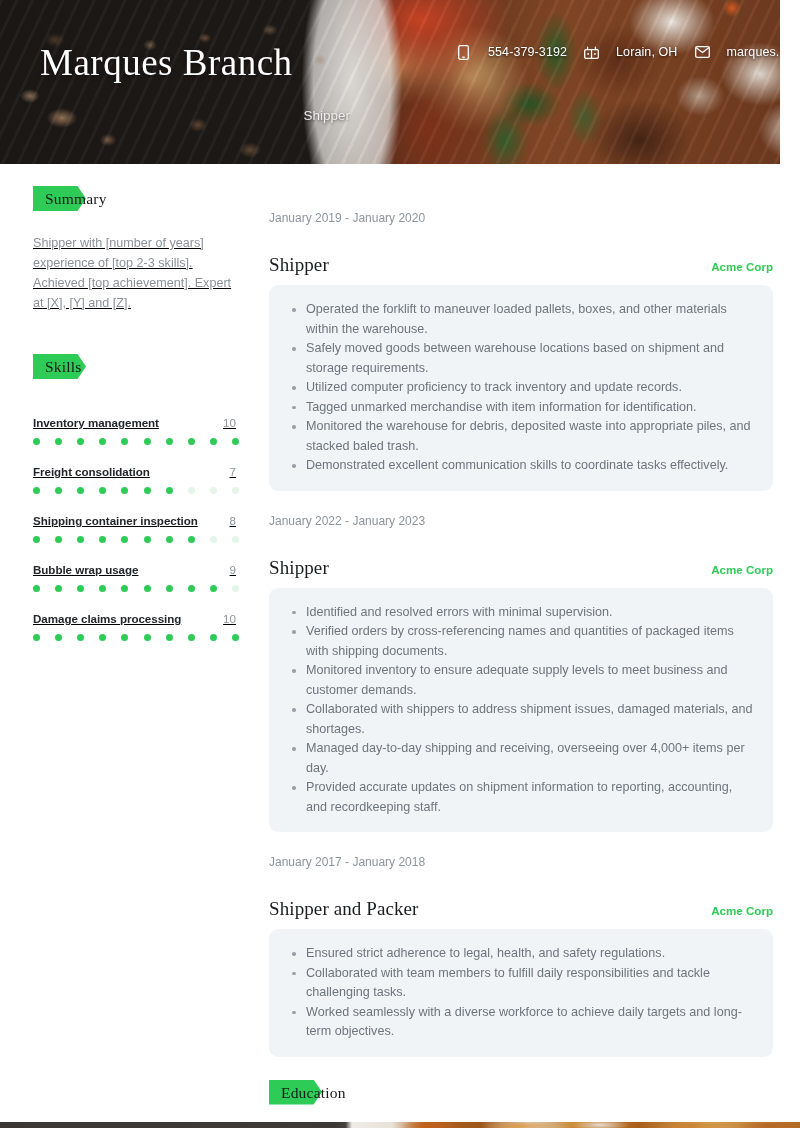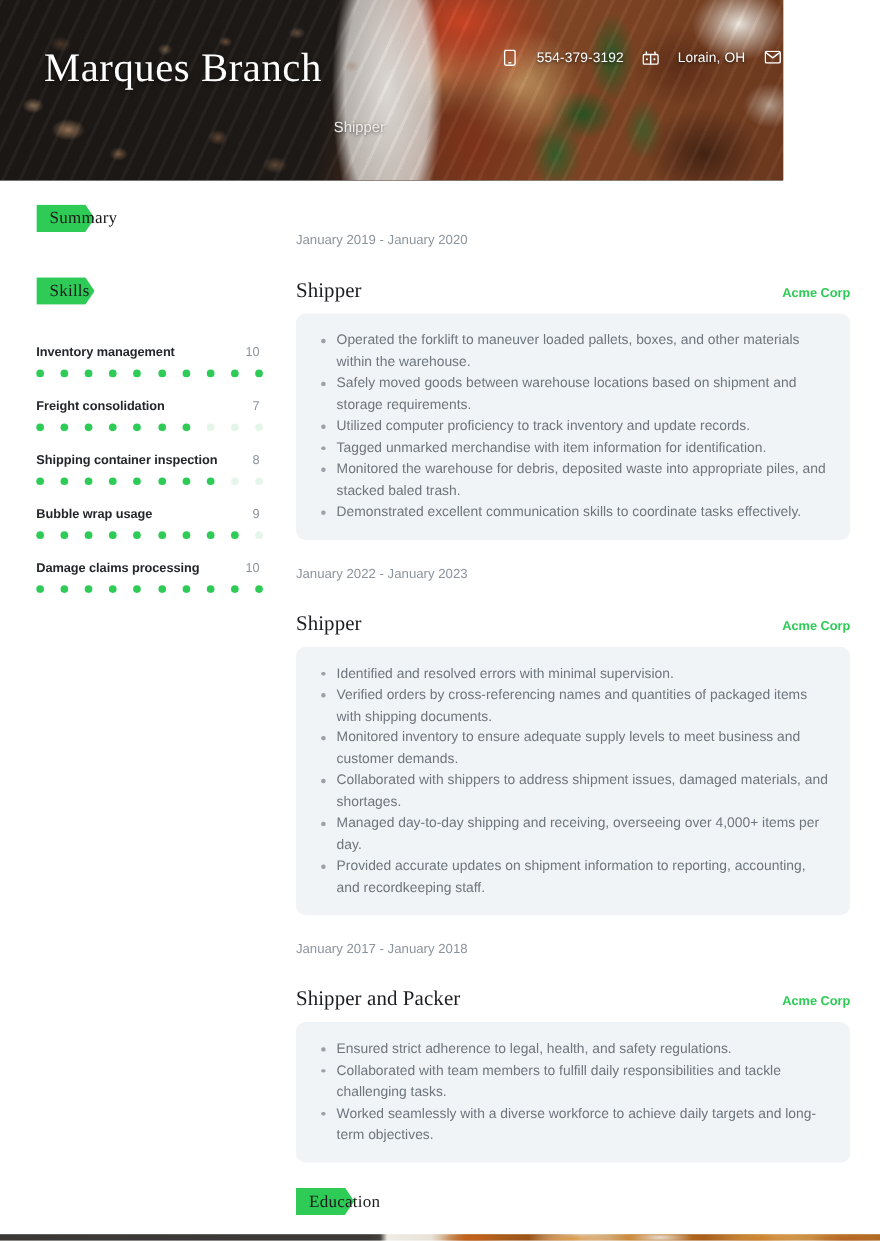--- a/index.html
+++ b/index.html
@@ -15,21 +15,21 @@
   .page {
     position: relative;
     width: 800px;
     height: 1128px;
     background: #ffffff;
   }
 
   
   .header {
     position: relative;
-    width: 712px;
+    width: 780px;
     height: 164px;
     overflow: hidden;
     background: #1d1b1a;
   }
   .header-photo {
     position: absolute;
     inset: 0;
     background-color: #241f1d;
     background-image:
       
@@ -130,20 +130,21 @@
   .body-wrap {
     position: relative;
     display: flex;
     padding: 0;
     height: 958px;
   }
   .col-left {
     width: 266px;
     flex: 0 0 266px;
     padding: 22px 30px 0 33px;
+    text-decoration: underline;
   }
   .col-right {
     flex: 1 1 auto;
     padding: 22px 27px 0 3px;
   }
 
   
   .section-tag {
     position: relative;
     display: block;
@@ -339,20 +340,21 @@
 
   <div class="body-wrap">
 
     <div class="col-left">
 
       <div class="summary-block">
         <div class="section-tag">
           <span class="pennant"></span>
           <span class="tag-label">Summary</span>
         </div>
+        <p class="summary-text">Shipper with [number of years] experience of [top 2-3 skills]. Achieved [top achievement]. Expert at [X], [Y] and [Z].</p>
       </div>
 
       <div class="skills-block">
         <div class="section-tag">
           <span class="pennant"></span>
           <span class="tag-label">Skills</span>
         </div>
         <div class="skills-list" id="skills-list">
             <div class="skill-item">
               <div class="skill-head">

